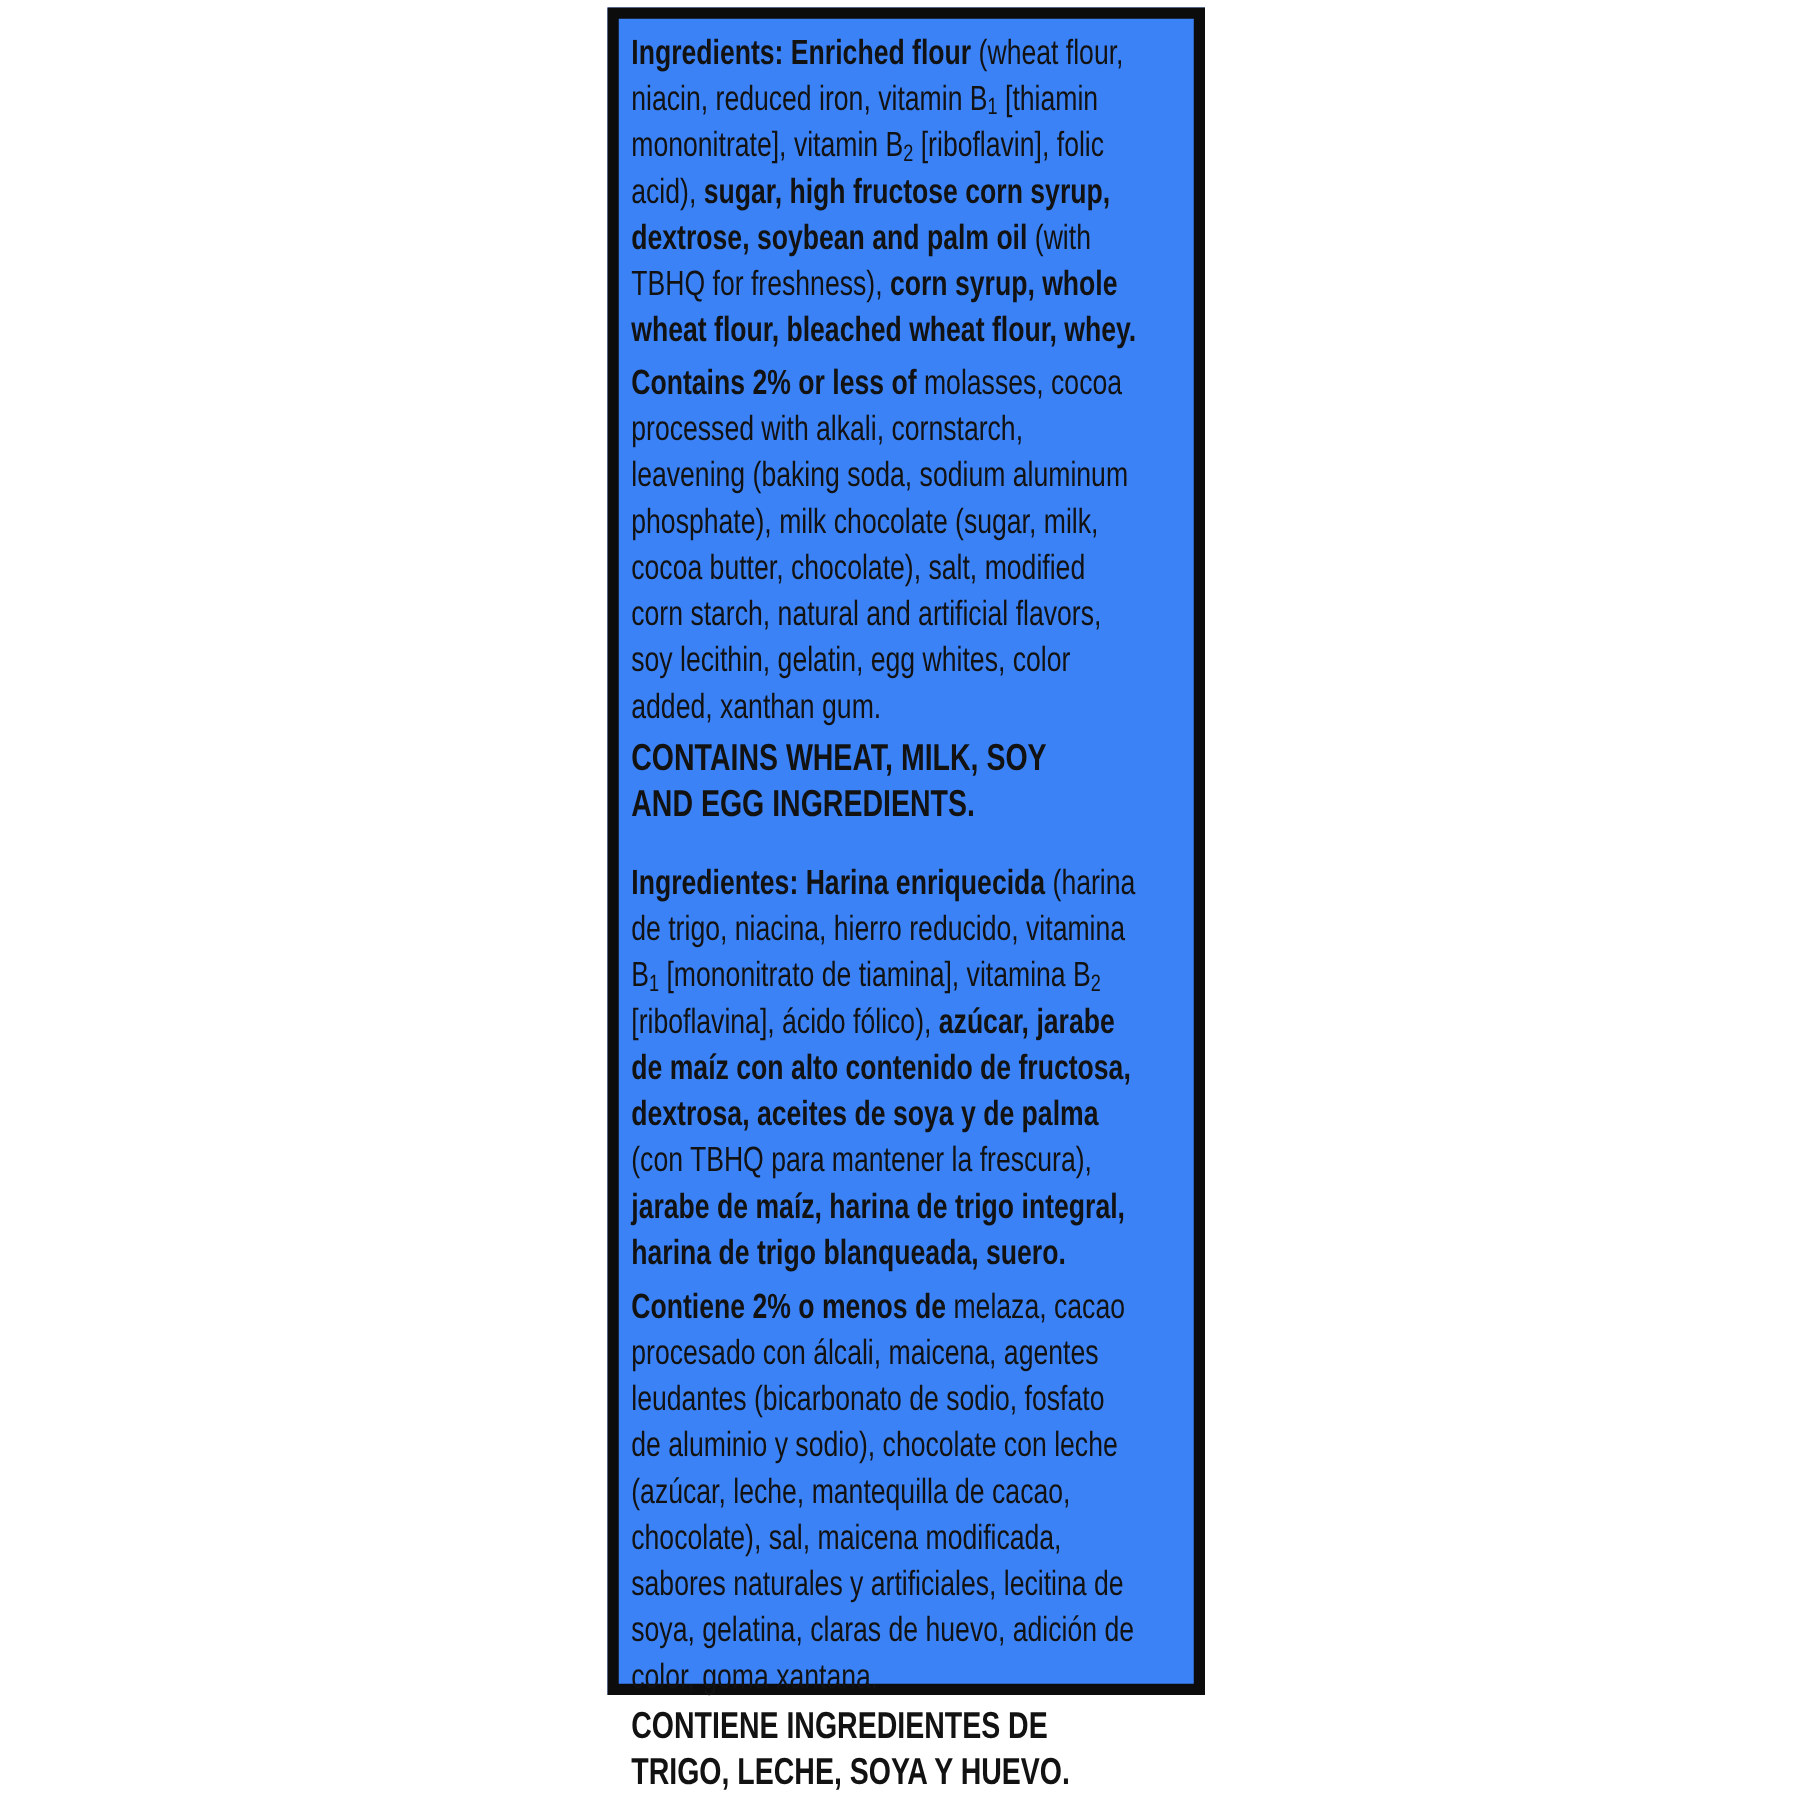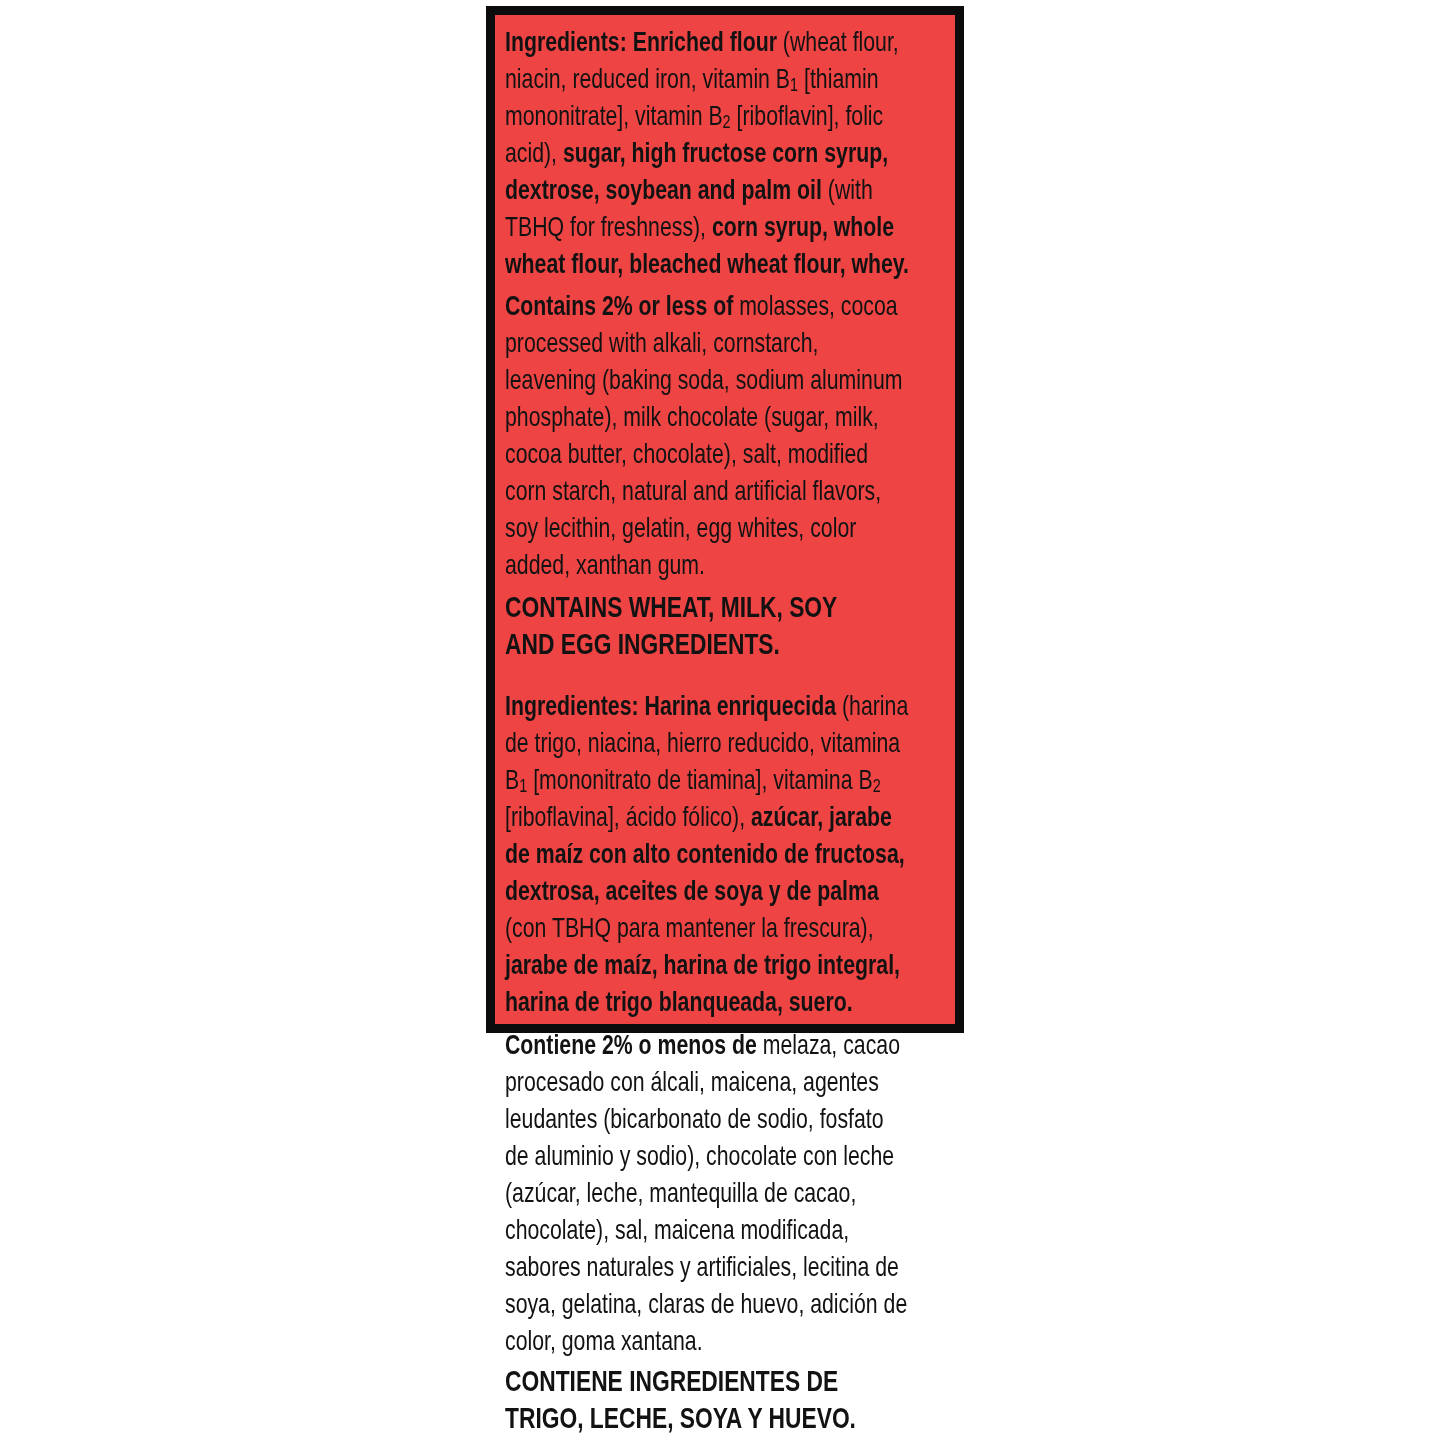--- a/index.html
+++ b/index.html
@@ -12,24 +12,24 @@
     width: 1445px;
     height: 1445px;
     font-family: "Liberation Sans", sans-serif;
     color: #121212;
   }
   .label-panel {
     position: absolute;
     left: 486px;
     top: 6px;
     width: 478px;
-    height: 1027px;
+    height: 1350px;
     box-sizing: border-box;
     border: 9px solid #0c0c0c;
-    background: #ef4444;
+    background: #3b82f6;
   }
   .text-block {
     position: absolute;
     left: 10px;
     top: 8px;
     width: 592px;
     transform: scaleX(0.76);
     transform-origin: 0 0;
   }
   .para { margin: 0; }

